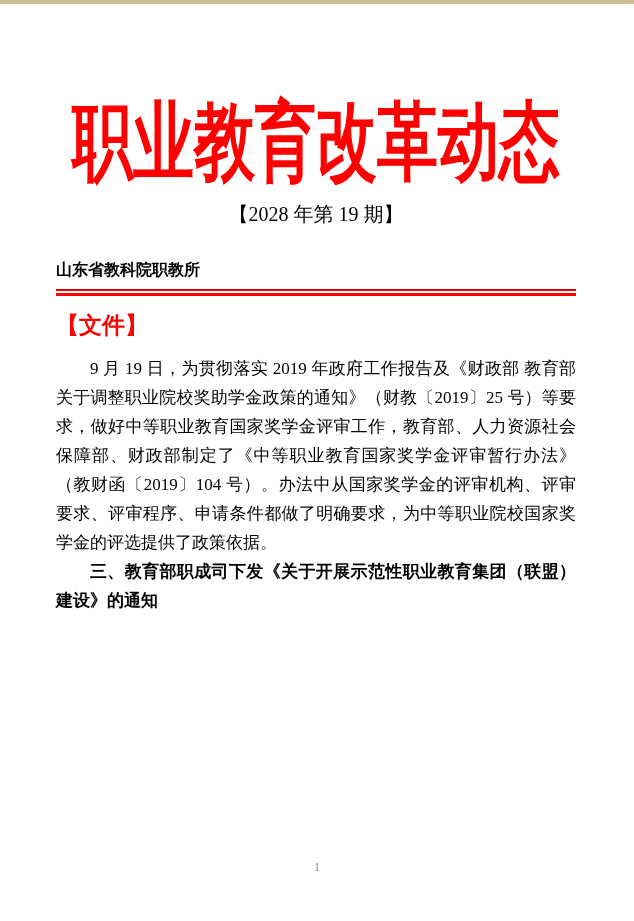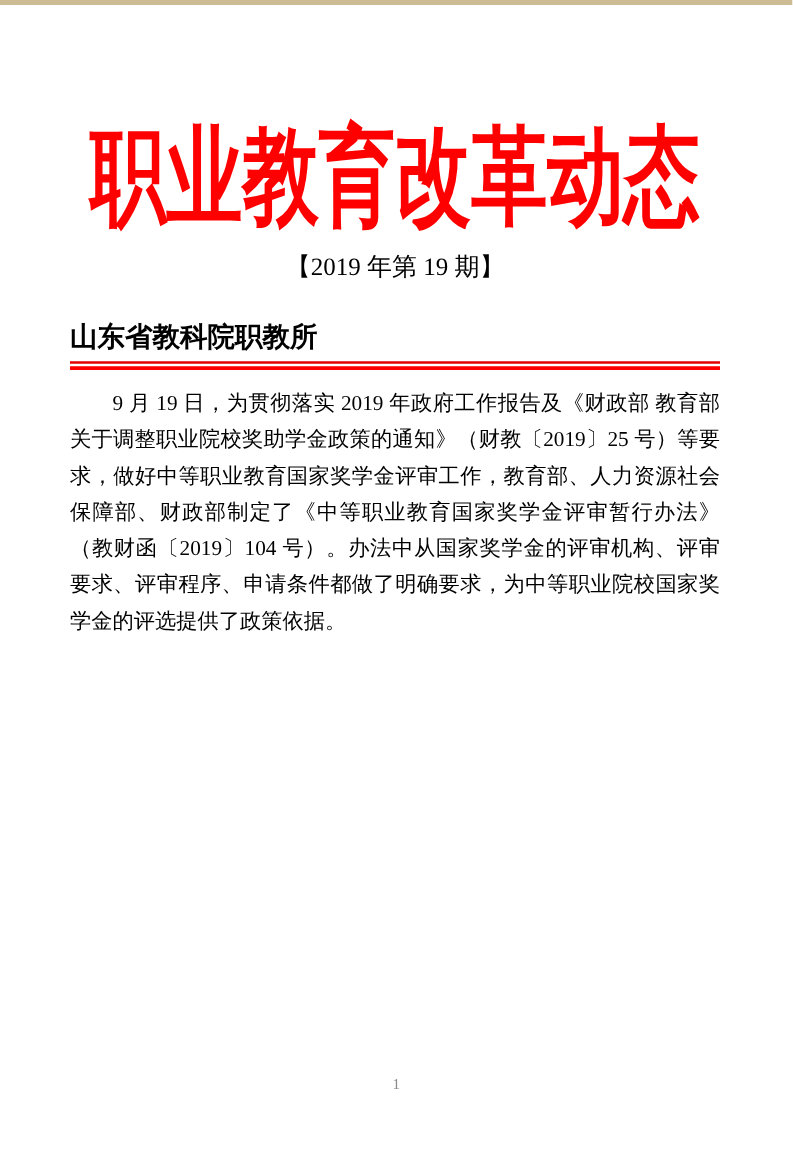--- a/index.html
+++ b/index.html
@@ -40,21 +40,21 @@
     text-align: center;
     font-size: 20px;
     line-height: 30px;
     color: #000000;
   }
   .meta-row {
     margin-top: 28px;
     display: flex;
     justify-content: space-between;
     align-items: center;
-    font-size: 22px;
+    font-size: 16px;
     line-height: 26px;
     font-weight: bold;
     gap: 33px;
   }
   .divider {
     margin-top: 6px;
     height: 2px;
     border-top: 2px solid #e30000;
     border-bottom: 3.5px solid #ff0000;
   }
@@ -92,28 +92,30 @@
 </style>
 </head>
 <body>
 
 <div class="top-strip"></div>
 
 <div class="content">
 
   <div class="masthead-title">职业教育改革动态</div>
 
-  <div class="issue-line">【2019 年第 19 期】</div>
+  <div class="issue-line">【2028 年第 19 期】</div>
 
   <div class="meta-row">
     <span>山东省教科院职教所</span>
   </div>
 
   <div class="divider"></div>
 
+  <div class="section-label">【文件】</div>
 
   <div class="doc-body">
     <p class="para-body">9 月 19 日，为贯彻落实 2019 年政府工作报告及《财政部 教育部关于调整职业院校奖助学金政策的通知》（财教〔2019〕25 号）等要求，做好中等职业教育国家奖学金评审工作，教育部、人力资源社会保障部、财政部制定了《中等职业教育国家奖学金评审暂行办法》（教财函〔2019〕104 号）。办法中从国家奖学金的评审机构、评审要求、评审程序、申请条件都做了明确要求，为中等职业院校国家奖学金的评选提供了政策依据。</p>
+    <p class="para-heading">三、教育部职成司下发《关于开展示范性职业教育集团（联盟）建设》的通知</p>
   </div>
 
 </div>
 
 <div class="page-footer">1</div>
 
 </body></html>

